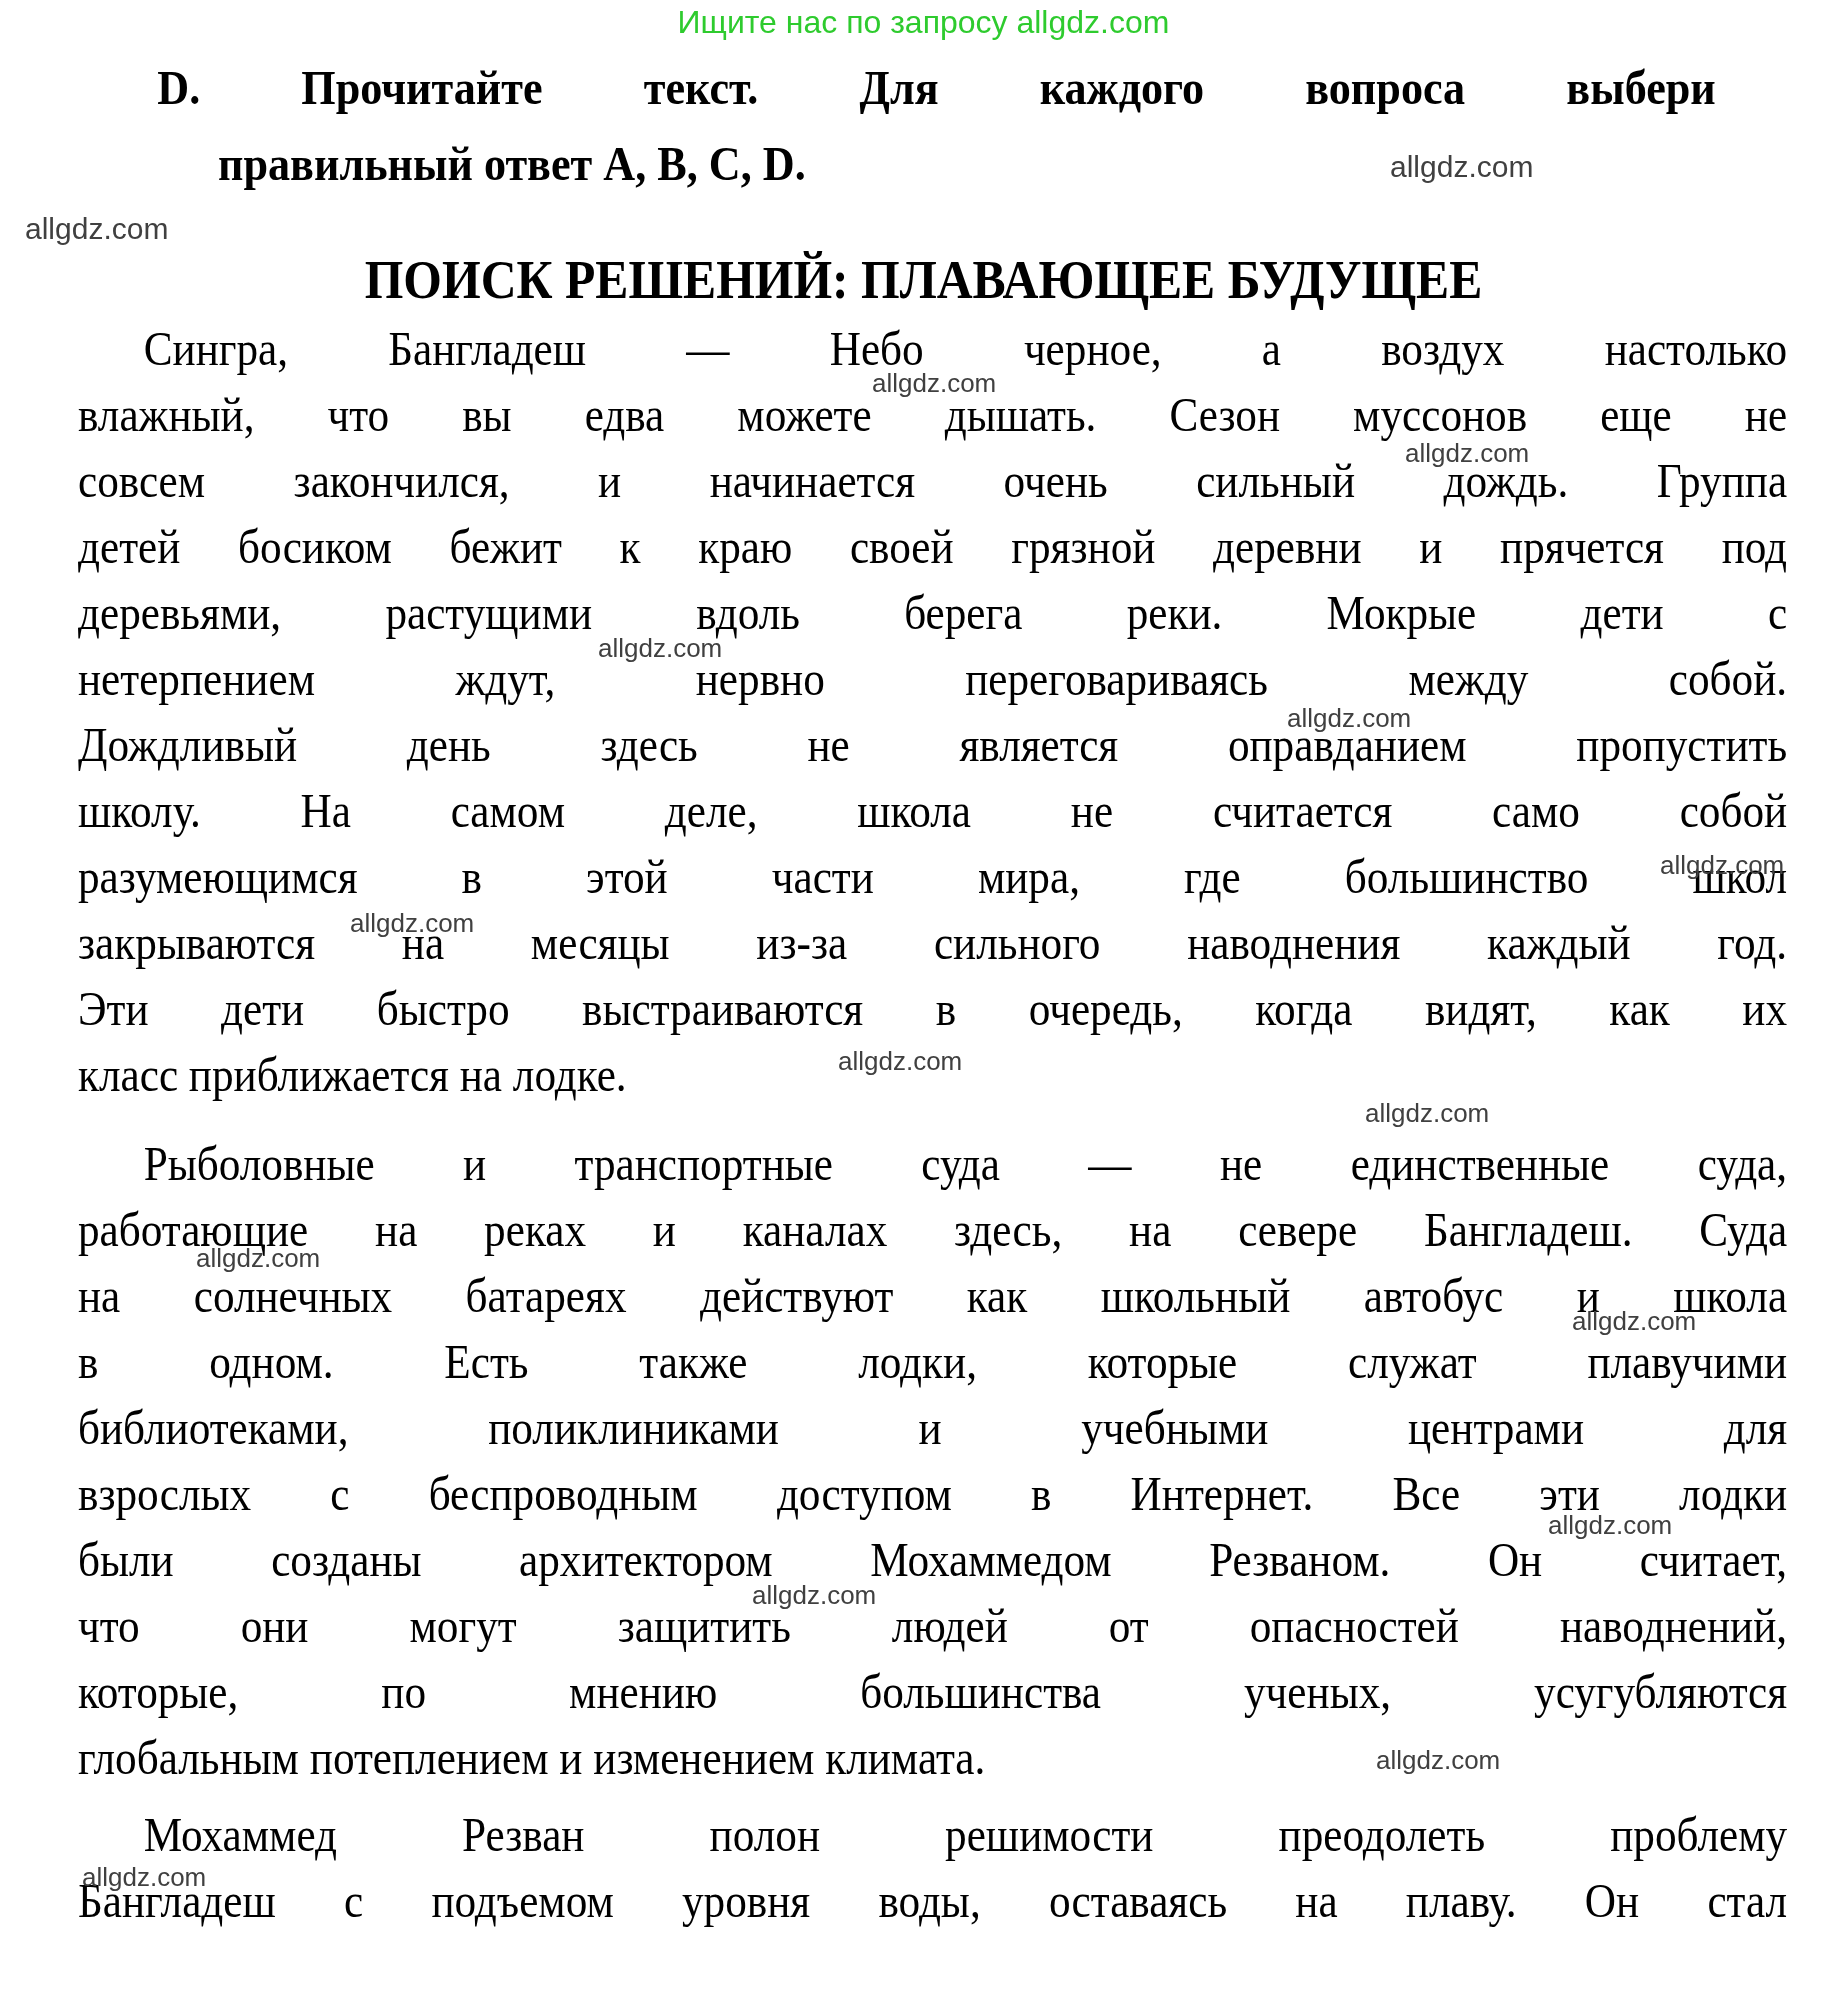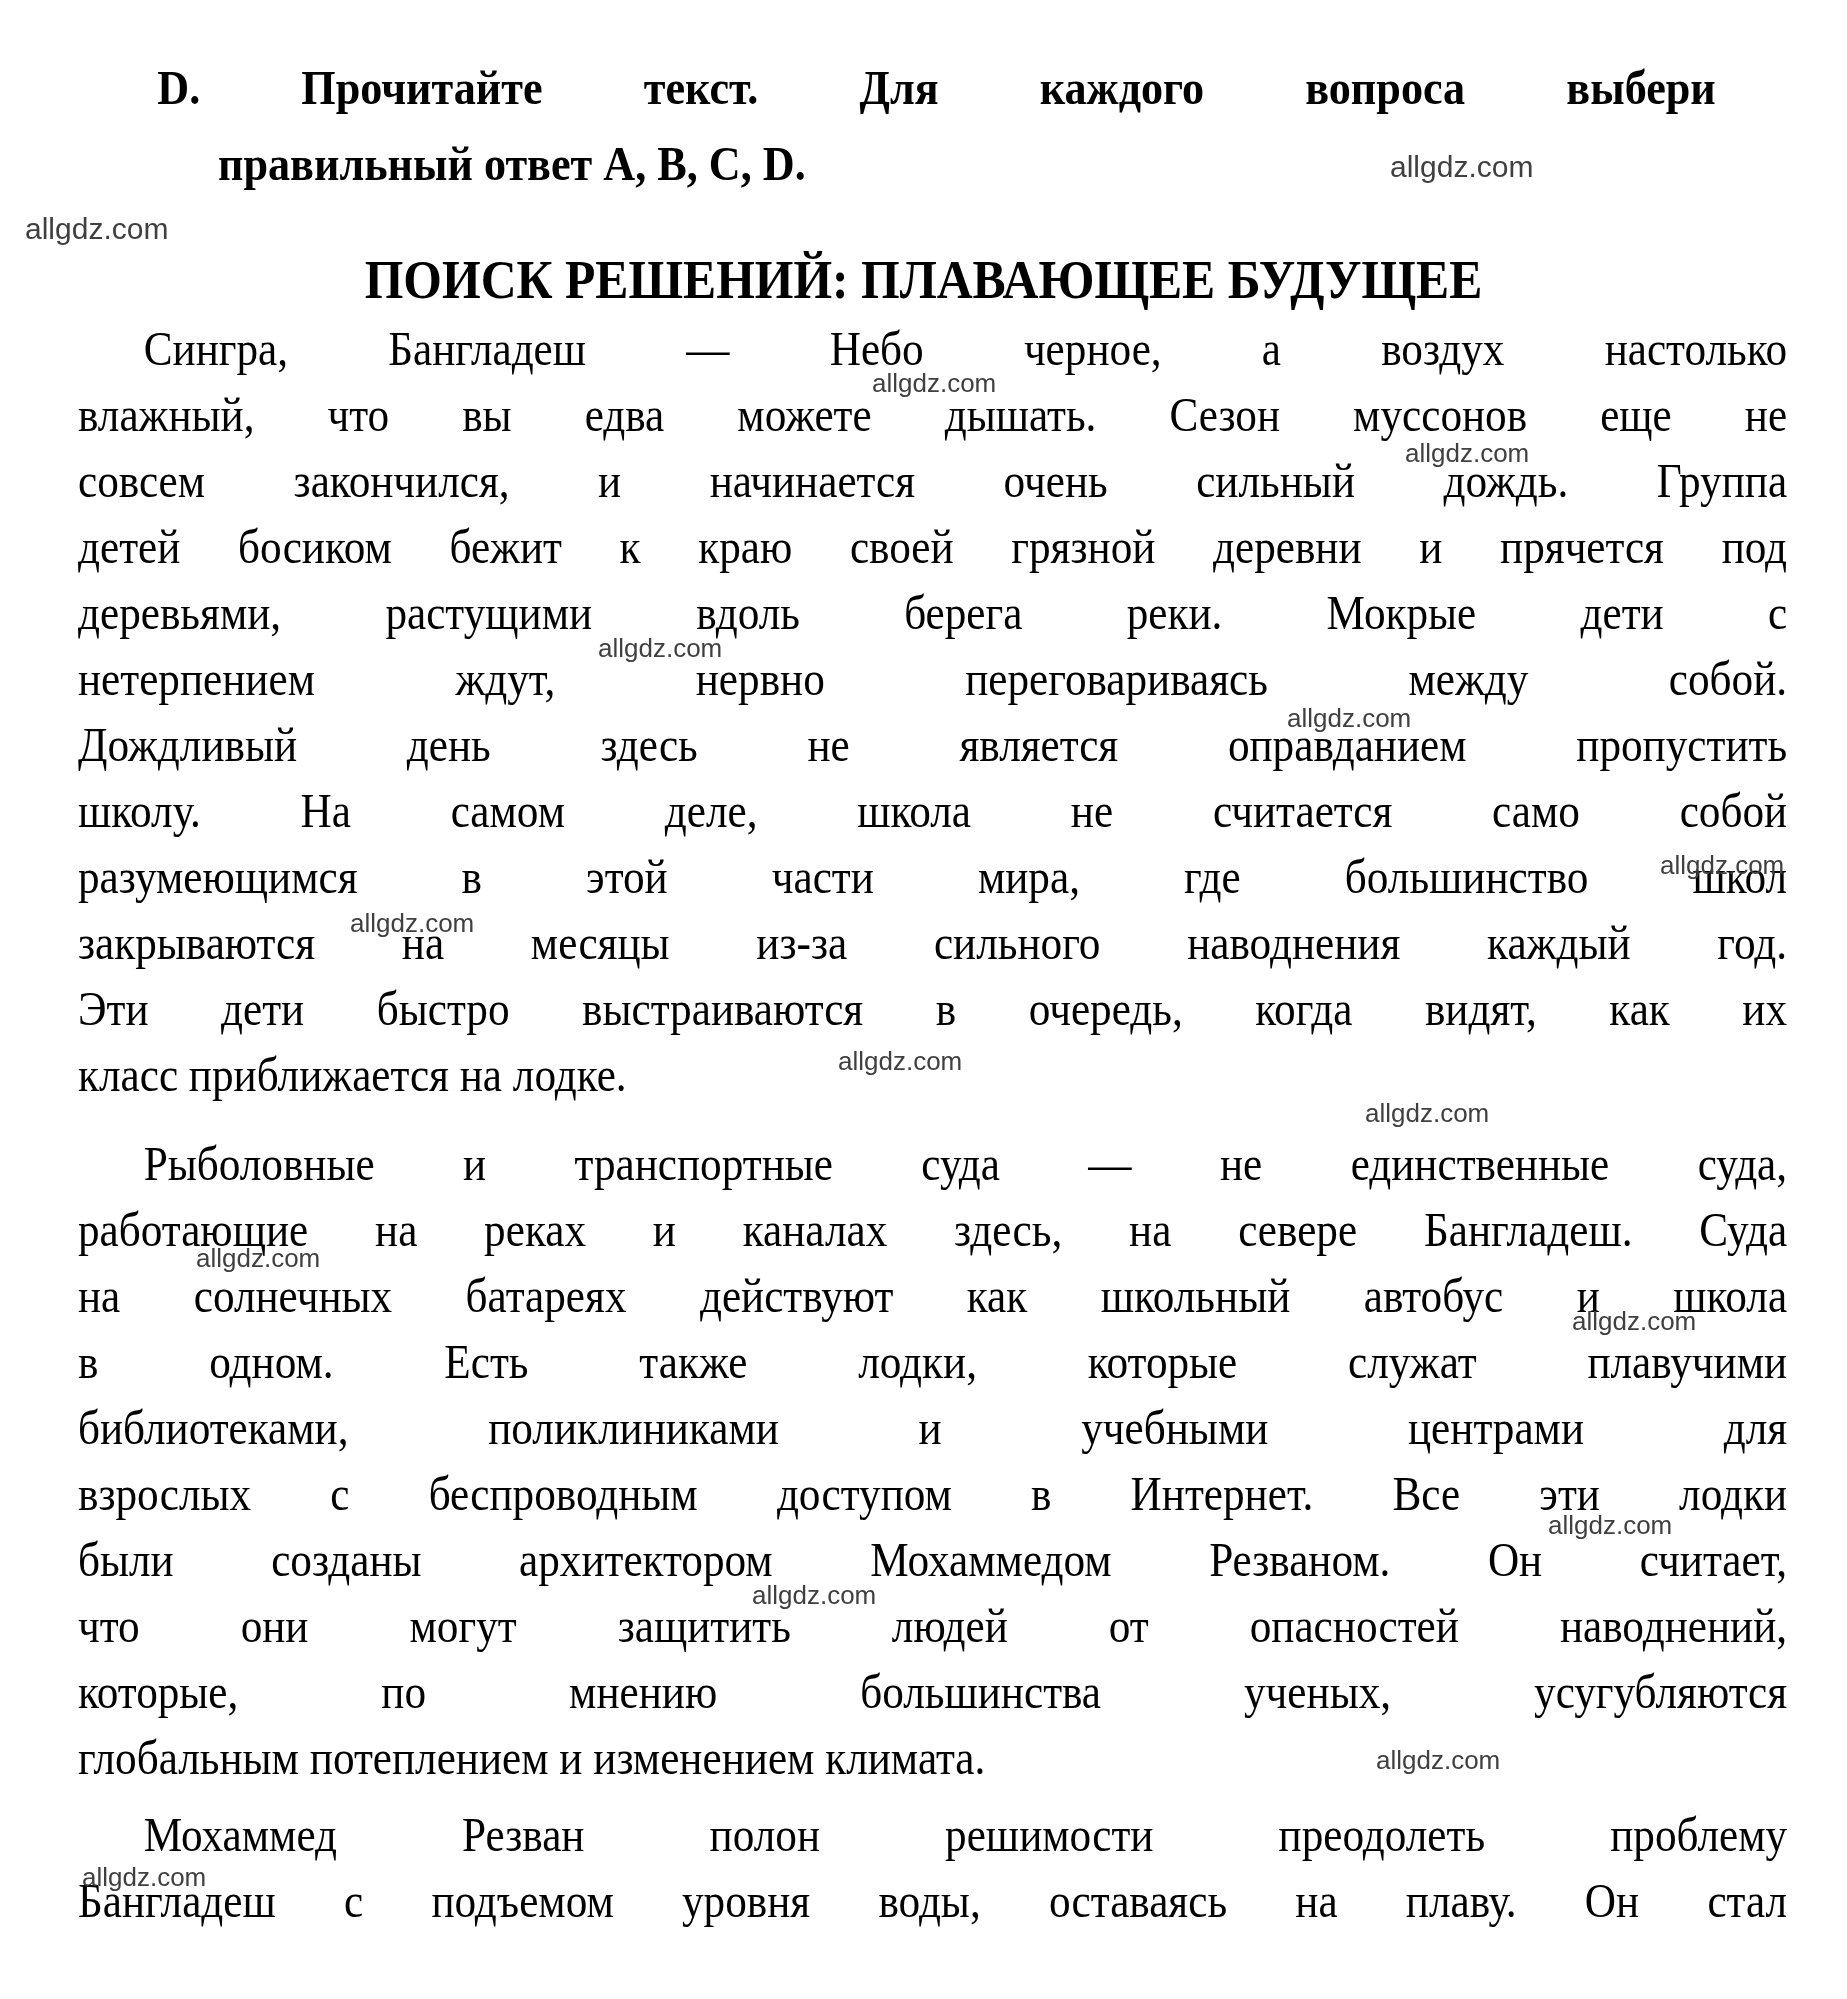--- a/index.html
+++ b/index.html
@@ -62,20 +62,21 @@
     font-family:"Liberation Sans",sans-serif;
     font-size:33px;line-height:40px;
     color:var(--purple,#55168c);
     white-space:pre;
   }
 </style>
 </head>
 <body>
 
 <div class="page">
+  <div class="promo">Ищите нас по запросу allgdz.com</div>
   <div class="task">
       <div class="hline first">D. Прочитайте текст. Для каждого вопроса выбери</div>
       <div class="hline">правильный ответ A, B, C, D.</div>
     </div>
   <div class="title">ПОИСК РЕШЕНИЙ: ПЛАВАЮЩЕЕ БУДУЩЕЕ</div>
   <div id="article-body">
       <div class="para" id="p0">
         <div class="line indent">Сингра, Бангладеш — Небо черное, а воздух настолько</div>
         <div class="line">влажный, что вы едва можете дышать. Сезон муссонов еще не</div>
         <div class="line">совсем закончился, и начинается очень сильный дождь. Группа</div>

